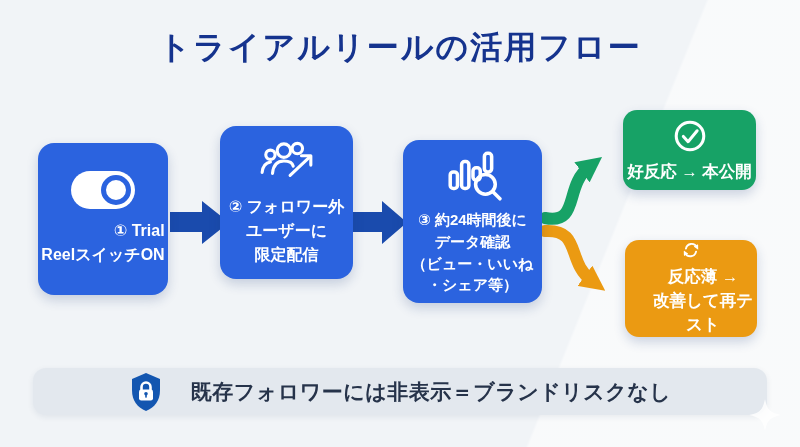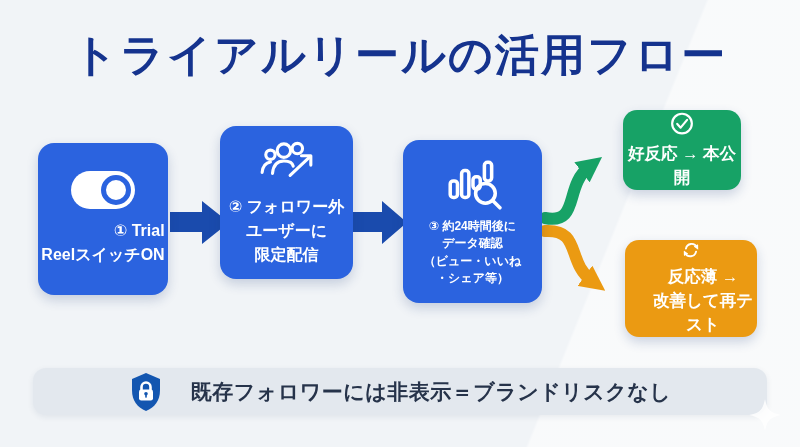--- a/index.html
+++ b/index.html
@@ -11,30 +11,30 @@
     --orange:#EB9A12;
     --bar-bg:#E3E8EE;
     --bar-text:#26334A;
     --shield:#1356B0;
   }
   *{margin:0;padding:0;box-sizing:border-box;}
   html,body{width:800px;height:447px;overflow:hidden;}
   body{font-family:"Liberation Sans","DejaVu Sans",sans-serif;background:var(--bg,#F1F4F7);}
   .stage{position:relative;width:800px;height:447px;background:var(--bg,#F1F4F7);overflow:hidden;}
   .bg-diagonal{position:absolute;inset:0;background:linear-gradient(112deg,rgba(255,255,255,0) 72%,rgba(255,255,255,0.55) 72.3%);pointer-events:none;}
-  .title{position:absolute;top:26px;left:0;width:800px;text-align:center;font-size:44px;font-weight:800;color:var(--title,#15338E);letter-spacing:2px;}
+  .title{position:absolute;top:26px;left:0;width:800px;text-align:center;font-size:32px;font-weight:800;color:var(--title,#15338E);letter-spacing:2px;}
   .step-box{position:absolute;background:var(--step,#2B63DF);border-radius:16px;color:#fff;display:flex;flex-direction:column;align-items:center;justify-content:center;text-align:center;box-shadow:0 5px 12px rgba(25,55,120,.20);}
   .step-box .label{white-space:pre-line;font-weight:700;font-size:16px;line-height:1.5;margin-top:10px;}
   #box1{left:38px;top:143px;width:130px;height:152px;}
   #box2{left:220px;top:126px;width:133px;height:153px;}
   #box3{left:403px;top:140px;width:139px;height:163px;}
-  #box3 .label{font-size:12px;line-height:1.45;margin-top:8px;}
+  #box3 .label{font-size:15px;line-height:1.45;margin-top:8px;}
   .outcome-box{position:absolute;border-radius:14px;color:#fff;display:flex;flex-direction:column;align-items:center;justify-content:center;text-align:center;box-shadow:0 5px 12px rgba(25,55,120,.20);}
   .outcome-box .label{white-space:pre-line;font-weight:700;font-size:16.5px;line-height:1.45;margin-top:5px;}
-  #outcome-good{left:623px;top:110px;width:118px;height:80px;background:var(--green,#17A266);}
+  #outcome-good{left:623px;top:110px;width:133px;height:80px;background:var(--green,#17A266);}
   #outcome-bad{left:625px;top:240px;width:132px;height:97px;background:var(--orange,#EB9A12);}
   .icon{display:block;}
   .arrow-layer{position:absolute;inset:0;width:800px;height:447px;pointer-events:none;}
   .footer-bar{position:absolute;left:33px;top:368px;width:734px;height:47px;background:var(--bar-bg,#E3E8EE);border-radius:13px;display:flex;align-items:center;justify-content:center;gap:28px;box-shadow:0 2px 6px rgba(30,50,90,.08);}
   .footer-bar .label{font-size:21px;font-weight:700;color:var(--bar-text,#26334A);letter-spacing:.5px;}
   .sparkle{position:absolute;left:748px;top:398px;width:34px;height:34px;opacity:.85;pointer-events:none;}
   .toggle-pill{width:64px;height:38px;background:#fff;border-radius:19px;position:relative;}
   .toggle-knob{position:absolute;right:4px;top:4px;width:30px;height:30px;border-radius:50%;background:#fff;border:5px solid var(--step,#2B63DF);}
 </style>
 </head>

